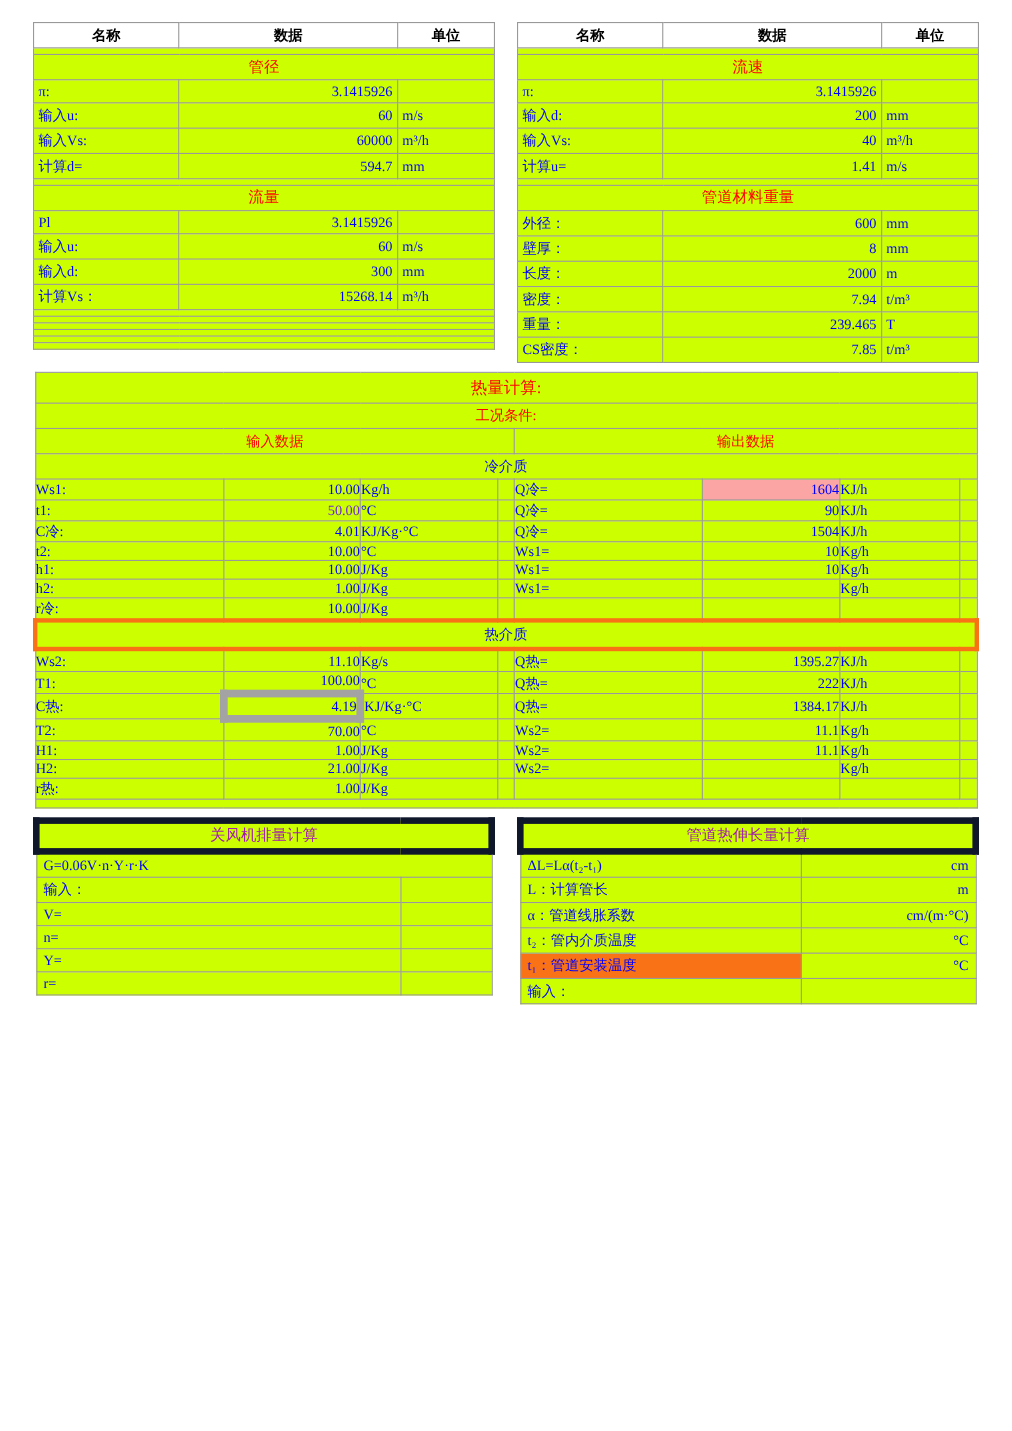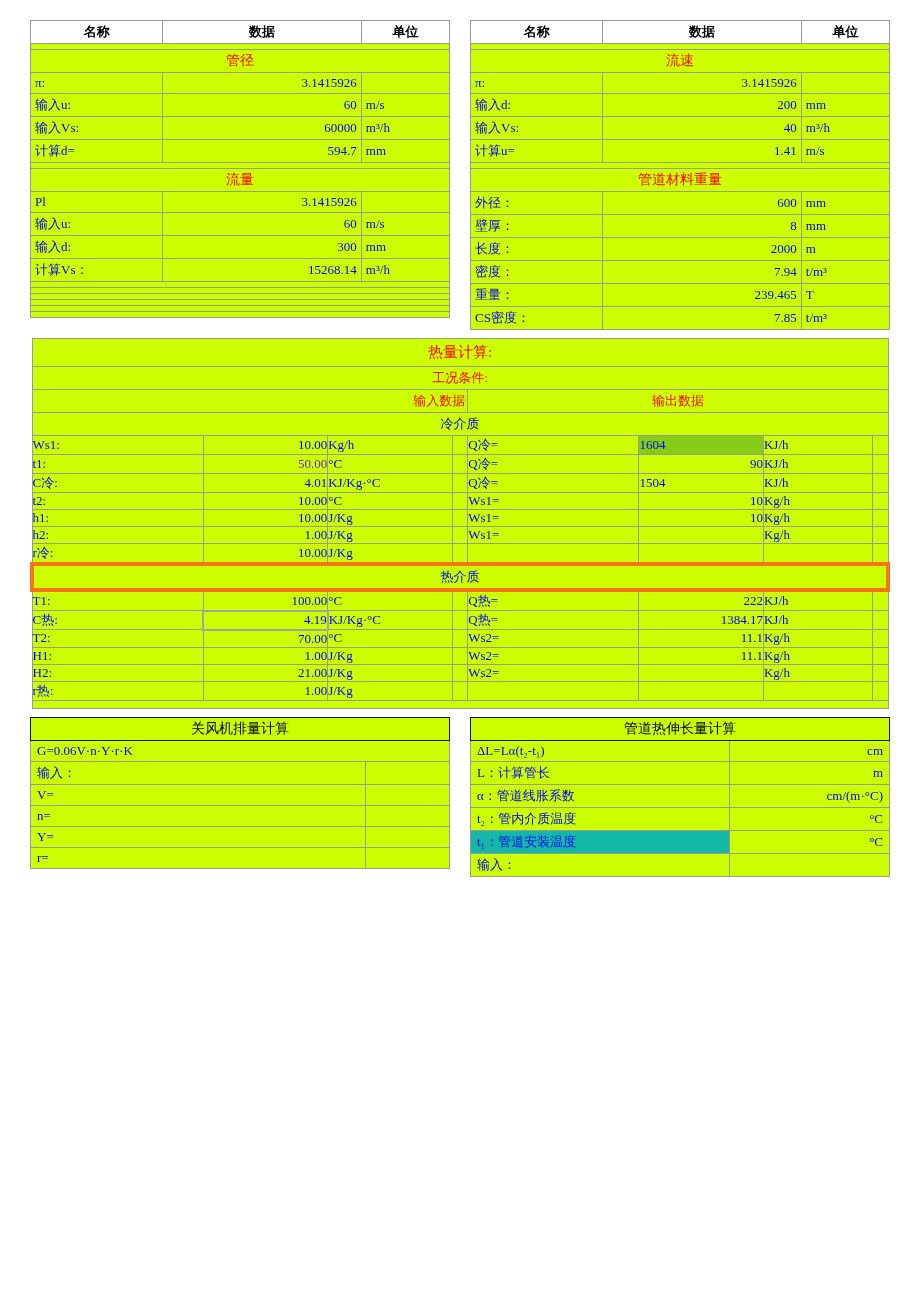--- a/index.html
+++ b/index.html
@@ -87,24 +87,24 @@
       border: 1px solid #999;
       color: blue;
       font-size: 14px;
       padding: 4px;
     }
     .bottom-table {
       width: 100%;
       border-collapse: collapse;
     }
     .bottom-table td {
-      border: 1px solid #0f172a;
+      border: 6px solid #0f172a;
       padding: 2px 6px;
       background: #ccff00;
-      color: #000000;
+      color: #a21caf;
     }
   </style>
 </head>
 <body>
 
 <div class="main-container">
 
   <div class="two-panel">
 
     <div class="panel-left">
@@ -271,55 +271,55 @@
   <div class="heat-section">
     <table style="width:100%; border-collapse:collapse;">
       <tbody>
           <tr>
         <td colspan="8" style="background:#ccff00; border:1px solid #999; text-align:center; color:red; font-size:15px; padding:4px;">热量计算:</td>
       </tr>
       <tr>
         <td colspan="8" style="background:#ccff00; border:1px solid #999; text-align:center; color:red; font-size:13px; padding:2px;">工况条件:</td>
       </tr>
       <tr>
-        <td colspan="4" style="background:#ccff00; border:1px solid #999; text-align:right; color:red; font-size:13px; padding:2px;">输入数据</td>
+        <td colspan="4" style="background:#ccff00; border:1px solid #999; text-align:center; color:red; font-size:13px; padding:2px;">输入数据</td>
         <td colspan="4" style="background:#ccff00; border:1px solid #999; text-align:center; color:red; font-size:13px; padding:2px;">输出数据</td>
       </tr>
 
       <tr>
         <td colspan="8" style="background:#ccff00; border:1px solid #999; text-align:center; color:blue; font-size:13px; padding:2px;">冷介质</td>
       </tr>
 
       <tr>
         <td style="background:#ccff00;border:1px solid #999;color:blue;width:110px;">Ws1:</td>
         <td style="background:#ccff00;border:1px solid #999;color:blue;text-align:right;width:80px;">10.00</td>
         <td style="background:#ccff00;border:1px solid #999;color:blue;width:80px;">Kg/h</td>
         <td style="background:#ccff00;border:1px solid #999;width:10px;"></td>
         <td style="background:#ccff00;border:1px solid #999;color:blue;width:110px;">Q冷=</td>
-        <td style="background:#84cc16;border:1px solid #999;color:blue;width:80px;">1604</td>
+        <td style="background:#fca5a5;border:1px solid #999;color:blue;text-align:right;width:80px;">1604</td>
         <td style="background:#ccff00;border:1px solid #999;color:blue;width:70px;">KJ/h</td>
         <td style="background:#ccff00;border:1px solid #999;width:10px;"></td>
       </tr>
       <tr>
         <td style="background:#ccff00;border:1px solid #999;color:blue;">t1:</td>
         <td style="background:#ccff00;border:1px solid #999;color:#6d28d9;text-align:right;">50.00</td>
         <td style="background:#ccff00;border:1px solid #999;color:blue;">°C</td>
         <td style="background:#ccff00;border:1px solid #999;"></td>
         <td style="background:#ccff00;border:1px solid #999;color:blue;">Q冷=</td>
         <td style="background:#ccff00;border:1px solid #999;color:blue;text-align:right;">90</td>
         <td style="background:#ccff00;border:1px solid #999;color:blue;">KJ/h</td>
         <td style="background:#ccff00;border:1px solid #999;"></td>
       </tr>
       <tr>
         <td style="background:#ccff00;border:1px solid #999;color:blue;">C冷:</td>
         <td style="background:#ccff00;border:1px solid #999;color:blue;text-align:right;">4.01</td>
         <td style="background:#ccff00;border:1px solid #999;color:blue;">KJ/Kg·°C</td>
         <td style="background:#ccff00;border:1px solid #999;"></td>
         <td style="background:#ccff00;border:1px solid #999;color:blue;">Q冷=</td>
-        <td style="background:#ccff00;border:1px solid #999;color:blue;">1504</td>
+        <td style="background:#ccff00;border:1px solid #999;color:blue;text-align:right;">1504</td>
         <td style="background:#ccff00;border:1px solid #999;color:blue;">KJ/h</td>
         <td style="background:#ccff00;border:1px solid #999;"></td>
       </tr>
       <tr>
         <td style="background:#ccff00;border:1px solid #999;color:blue;">t2:</td>
         <td style="background:#ccff00;border:1px solid #999;color:blue;text-align:right;">10.00</td>
         <td style="background:#ccff00;border:1px solid #999;color:blue;">°C</td>
         <td style="background:#ccff00;border:1px solid #999;"></td>
         <td style="background:#ccff00;border:1px solid #999;color:blue;">Ws1=</td>
         <td style="background:#ccff00;border:1px solid #999;color:blue;text-align:right;">10</td>
@@ -355,32 +355,42 @@
         <td style="background:#ccff00;border:1px solid #999;color:blue;text-align:right;"></td>
         <td style="background:#ccff00;border:1px solid #999;color:blue;"></td>
         <td style="background:#ccff00;border:1px solid #999;"></td>
       </tr>
 
       <tr>
         <td colspan="8" style="background:#ccff00; border:4px solid #f97316; text-align:center; color:blue; font-size:13px; padding:2px;">热介质</td>
       </tr>
 
       <tr>
+        <td style="background:#ccff00;border:1px solid #999;color:blue;">Ws2:</td>
+        <td style="background:#ccff00;border:1px solid #999;color:blue;text-align:right;">11.10</td>
+        <td style="background:#ccff00;border:1px solid #999;color:blue;">Kg/s</td>
+        <td style="background:#ccff00;border:1px solid #999;"></td>
+        <td style="background:#ccff00;border:1px solid #999;color:blue;">Q热=</td>
+        <td style="background:#ccff00;border:1px solid #999;color:blue;text-align:right;">1395.27</td>
+        <td style="background:#ccff00;border:1px solid #999;color:blue;">KJ/h</td>
+        <td style="background:#ccff00;border:1px solid #999;"></td>
+      </tr>
+      <tr>
         <td style="background:#ccff00;border:1px solid #999;color:blue;">T1:</td>
         <td style="background:#ccff00;border:1px solid #999;color:blue;text-align:right;">100.00</td>
         <td style="background:#ccff00;border:1px solid #999;color:blue;">°C</td>
         <td style="background:#ccff00;border:1px solid #999;"></td>
         <td style="background:#ccff00;border:1px solid #999;color:blue;">Q热=</td>
         <td style="background:#ccff00;border:1px solid #999;color:blue;text-align:right;">222</td>
         <td style="background:#ccff00;border:1px solid #999;color:blue;">KJ/h</td>
         <td style="background:#ccff00;border:1px solid #999;"></td>
       </tr>
       <tr>
         <td style="background:#ccff00;border:1px solid #999;color:blue;">C热:</td>
-        <td style="background:#ccff00;border:2px solid #a3a3a3;color:blue;text-align:right;">4.19</td>
+        <td style="background:#ccff00;border:7px solid #a3a3a3;color:blue;text-align:right;">4.19</td>
         <td style="background:#ccff00;border:1px solid #999;color:blue;">KJ/Kg·°C</td>
         <td style="background:#ccff00;border:1px solid #999;"></td>
         <td style="background:#ccff00;border:1px solid #999;color:blue;">Q热=</td>
         <td style="background:#ccff00;border:1px solid #999;color:blue;text-align:right;">1384.17</td>
         <td style="background:#ccff00;border:1px solid #999;color:blue;">KJ/h</td>
         <td style="background:#ccff00;border:1px solid #999;"></td>
       </tr>
       <tr>
         <td style="background:#ccff00;border:1px solid #999;color:blue;">T2:</td>
         <td style="background:#ccff00;border:1px solid #999;color:blue;text-align:right;">70.00</td>
@@ -479,21 +489,21 @@
         </tr>
         <tr>
           <td style="background:#ccff00;border:1px solid #999;color:blue;">α：管道线胀系数</td>
           <td style="background:#ccff00;border:1px solid #999;color:blue;text-align:right;">cm/(m·°C)</td>
         </tr>
         <tr>
           <td style="background:#ccff00;border:1px solid #999;color:blue;">t₂：管内介质温度</td>
           <td style="background:#ccff00;border:1px solid #999;color:blue;text-align:right;">°C</td>
         </tr>
         <tr>
-          <td style="background:#14b8a6;border:1px solid #999;color:blue;">t₁：管道安装温度</td>
+          <td style="background:#f97316;border:1px solid #999;color:blue;">t₁：管道安装温度</td>
           <td style="background:#ccff00;border:1px solid #999;color:blue;text-align:right;">°C</td>
         </tr>
         <tr>
           <td style="background:#ccff00;border:1px solid #999;color:blue;">输入：</td>
           <td style="background:#ccff00;border:1px solid #999;color:blue;text-align:right;"></td>
         </tr>
       </tbody>
         </table>
     </div>
   </div>

